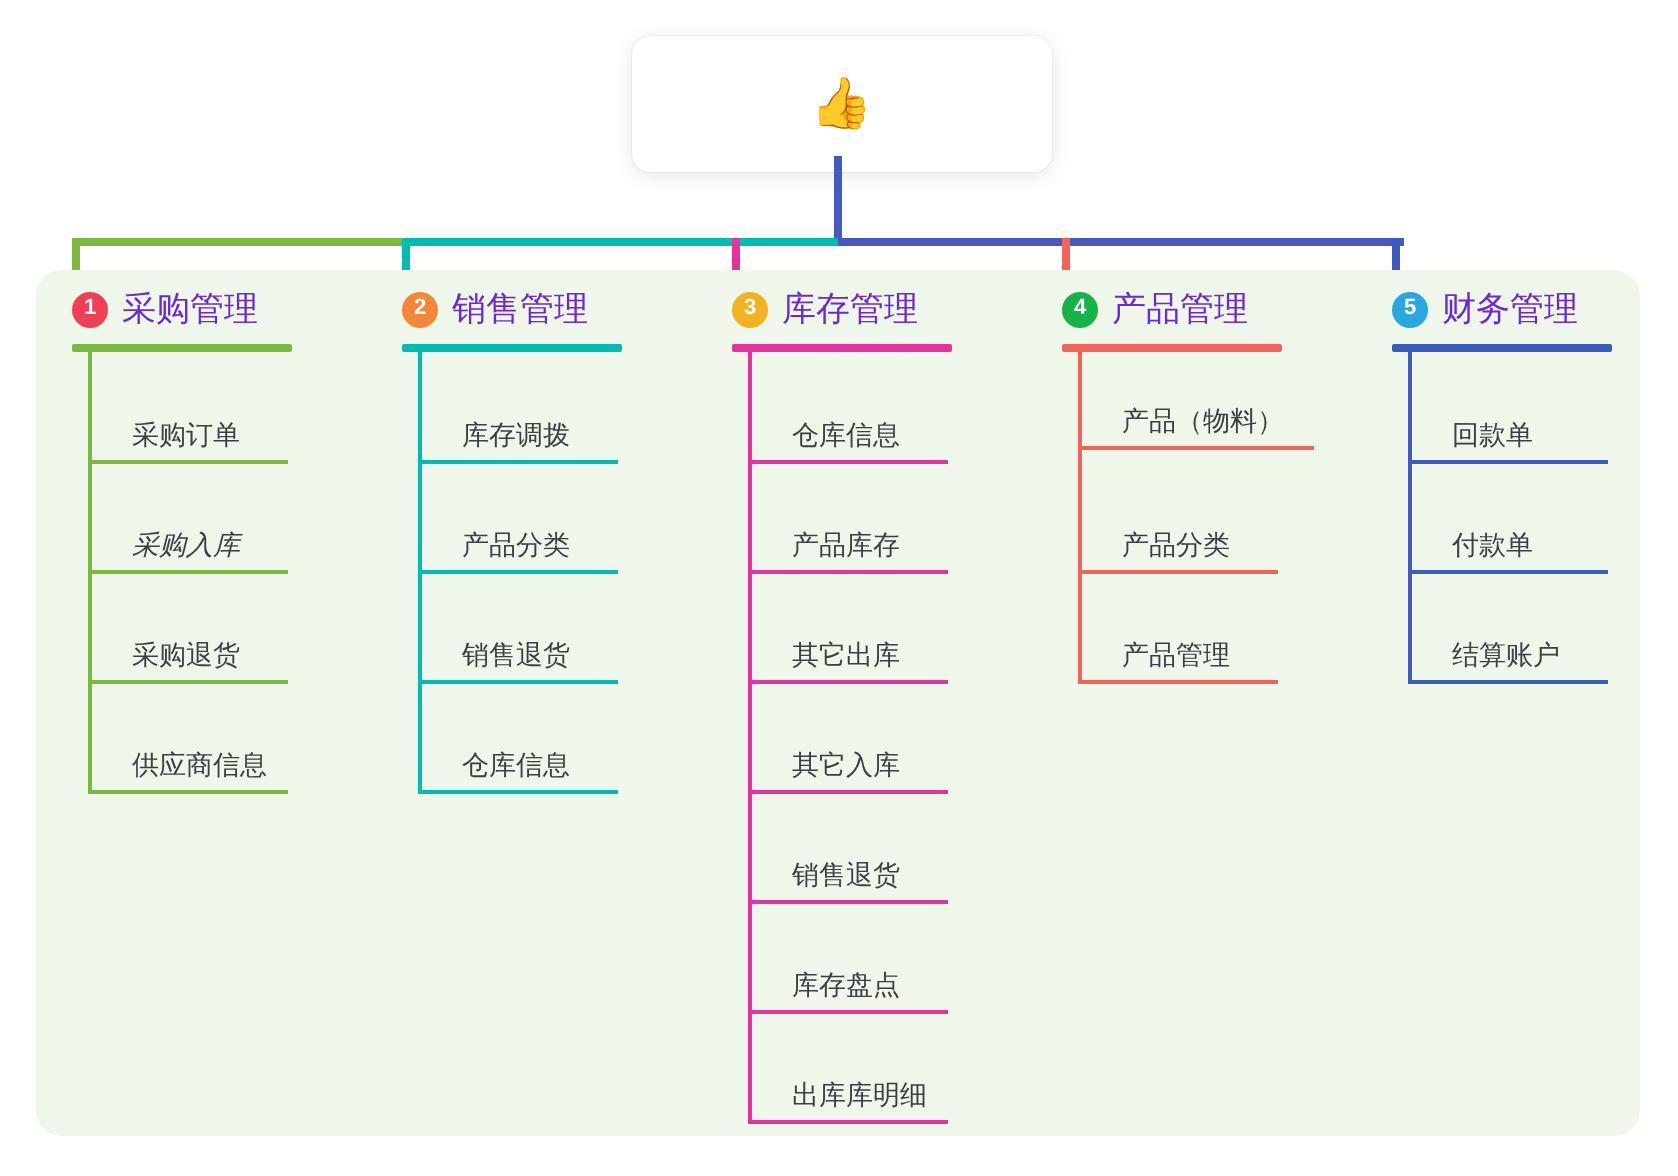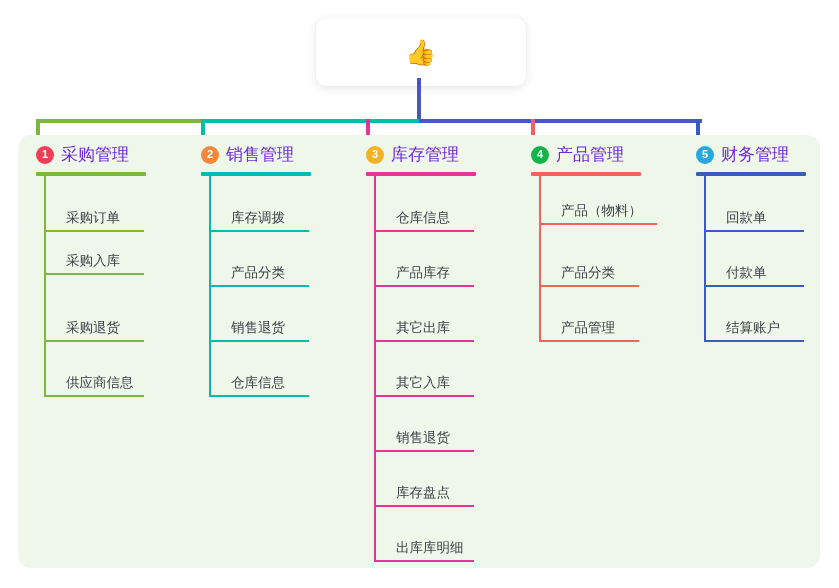--- a/index.html
+++ b/index.html
@@ -93,21 +93,21 @@
         <div class="col-head">
           <span class="badge" style="background: rgb(239, 63, 86);">1</span>
           <span class="col-title">采购管理</span>
         </div>
         <div class="head-rule" style="left: 0px; top: 37px; width: 110px; background: rgb(124, 184, 63);"></div>
         <div class="spine" style="left: 8px; top: 39px; height: 223px; background: rgb(124, 184, 63);"></div>
         <div class="leaf" style="left: 8px; top: 71px; height: 26px; width: 120px;">
           <div class="leaf-rule" style="width: 100px; background: rgb(124, 184, 63);"></div>
           <div class="leaf-text">采购订单</div>
         </div>
-        <div class="leaf" style="left: 8px; top: 114px; height: 26px; width: 120px;">
+        <div class="leaf" style="left: 8px; top: 126px; height: 26px; width: 120px; font-style: italic;">
           <div class="leaf-rule" style="width: 100px; background: rgb(124, 184, 63);"></div>
           <div class="leaf-text">采购入库</div>
         </div>
         <div class="leaf" style="left: 8px; top: 181px; height: 26px; width: 120px;">
           <div class="leaf-rule" style="width: 100px; background: rgb(124, 184, 63);"></div>
           <div class="leaf-text">采购退货</div>
         </div>
         <div class="leaf" style="left: 8px; top: 236px; height: 26px; width: 120px;">
           <div class="leaf-rule" style="width: 100px; background: rgb(124, 184, 63);"></div>
           <div class="leaf-text">供应商信息</div>

